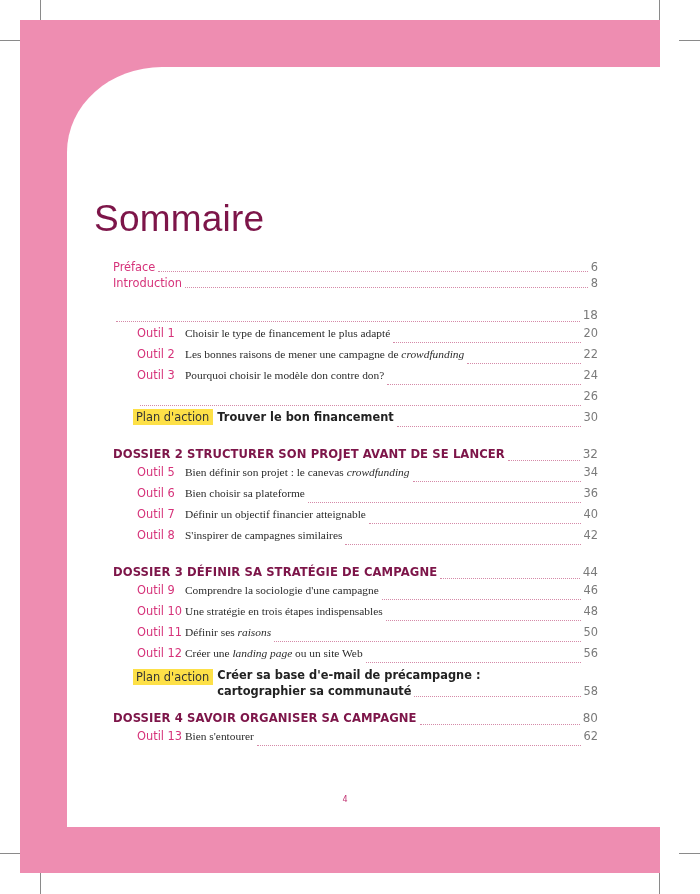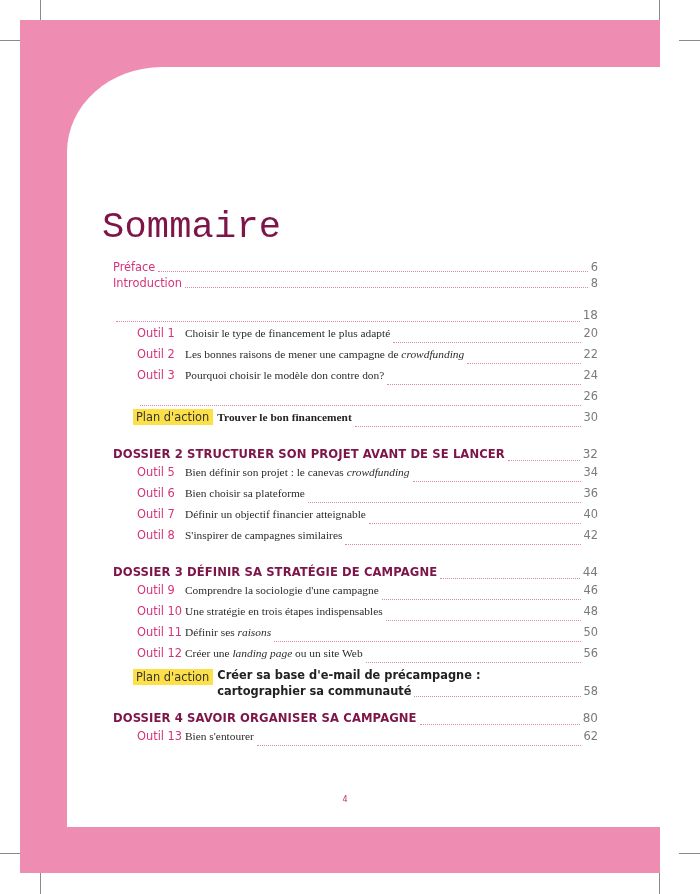--- a/index.html
+++ b/index.html
@@ -13,44 +13,44 @@
       position: absolute; left: 20px; top: 20px; width: 640px; height: 853px;
       background: #ee8db1;
     }
     .inner {
       position: absolute; left: 47px; top: 47px; width: 593px; height: 760px;
       background: #ffffff;
       border-top-left-radius: 95px 85px;
     }
     .title {
       position: absolute; left: 90px; top: 194px;
-      font-family: Liberation Mono, monospace;
+      font-family: Liberation Sans, sans-serif;
       font-size: 37px; font-weight: normal; color: #7d1549; letter-spacing: 0.2px;
-      margin: 12px;
+      margin: 4px;
     }
     .toc { position: absolute; left: 113px; top: 260px; width: 485px; font-size: 11.4px; }
     .row { display: flex; align-items: baseline; height: 16px; }
     .row .lbl { white-space: nowrap; }
     .row .dots {
       flex: 1; margin: 0 3px; height: 1px; align-self: flex-end; margin-bottom: 4px;
       border-bottom: 1px dotted #d58aa8;
     }
     .row .pg { color: #7a7a7a; white-space: nowrap; font-size: 11.4px; }
     .front .lbl { color: #d6337a; }
     .dossier { margin-top: 16px; height: 18px; }
     .dossier .lbl { color: #7d1549; font-weight: bold; font-size: 11.6px; letter-spacing: 0.1px; }
     .dossier .pg { font-size: 12px; }
     .tool { height: 21px; padding-left: 24px; color: #2b2b2b; }
     .tool .num { color: #d6337a; width: 48px; display: inline-block; }
     .tool .txt { color: #2b2b2b; font-family: Liberation Serif, serif; }
     .plan { height: 21px; padding-left: 20px; }
     .badge {
       background: #fde047; color: #333; padding: 1px 4px 1px 3px; margin-right: 4px;
     }
-    .plan .txt { font-weight: bold; color: #222; font-family: Liberation Serif, serif; }
+    .plan .txt { font-weight: bold; color: #222; }
     .plan2 { height: 36px; padding-left: 20px; display: flex; align-items: flex-start; }
     .plan2 .badge { align-self: flex-start; margin-top: 2px; }
     .plan2 .stack { flex: 1; display: flex; flex-direction: column; }
     .plan2 .line1 { font-weight: bold; color: #222; height: 17px; line-height: 17px; }
     .plan2 .line2 { display: flex; align-items: baseline; }
     .plan2 .line2 .txt { font-weight: bold; color: #222; }
     i { font-style: italic; }
     .pagenum {
       position: absolute; left: 338px; top: 795px; width: 14px; text-align: center;
       font-size: 8px; color: #c03070;

